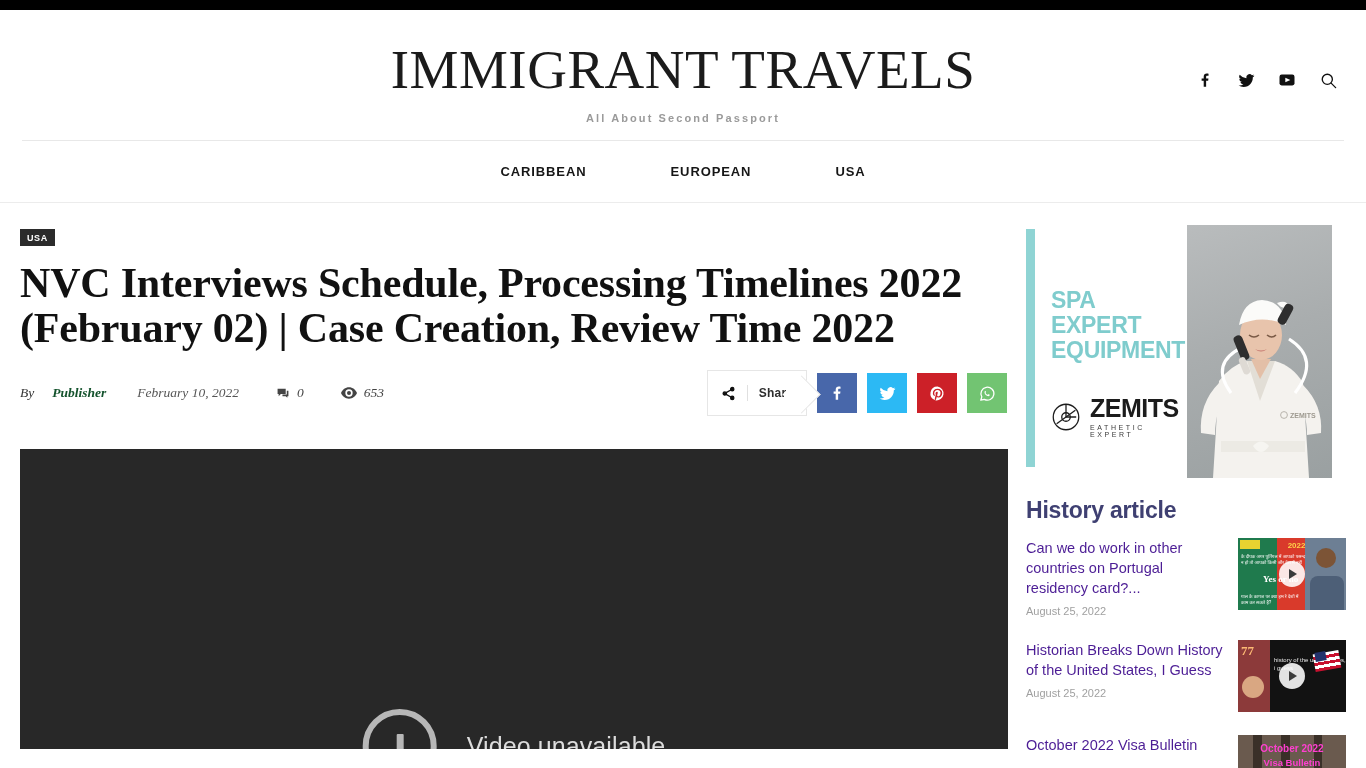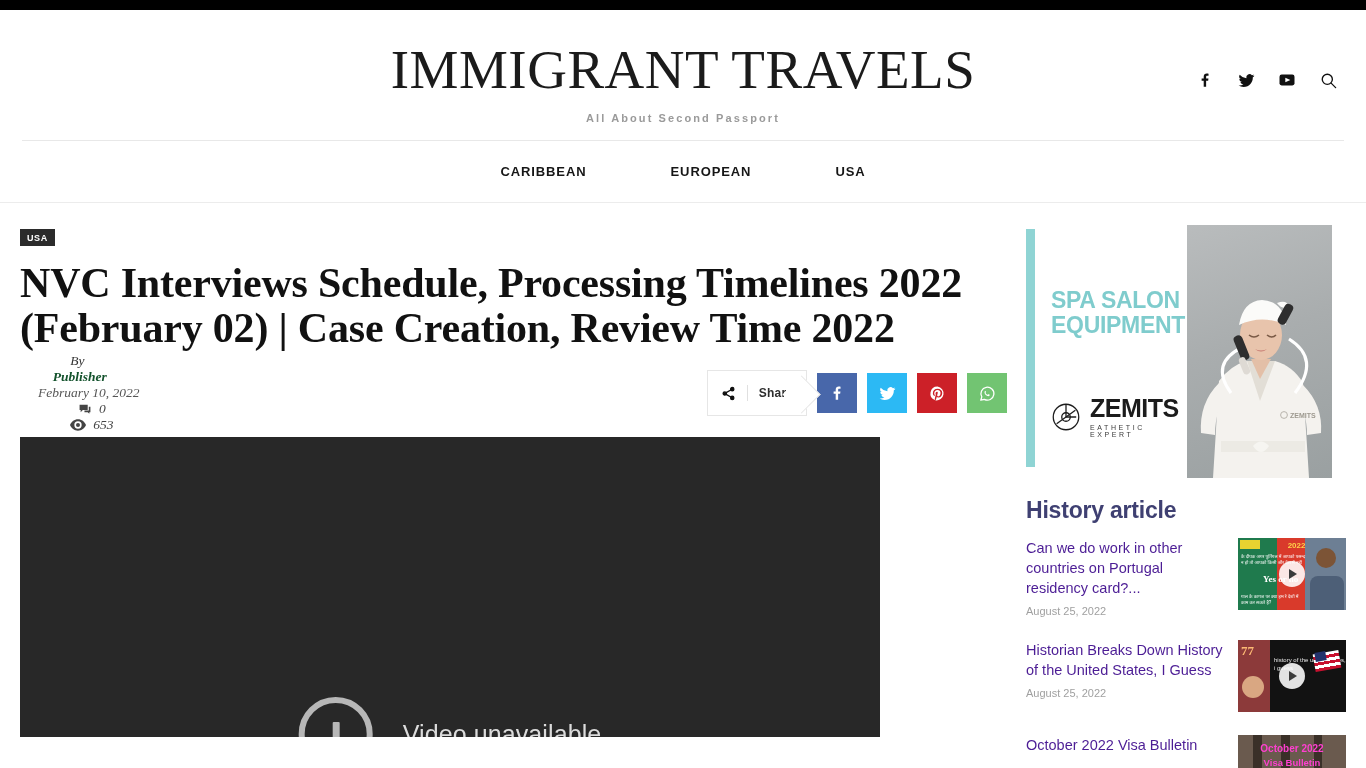--- a/index.html
+++ b/index.html
@@ -131,22 +131,21 @@
     height: 40px;
     position: relative;
   }
   .meta-left {
     display: flex;
     align-items: center;
     font-family: "Liberation Serif", serif;
     font-style: italic;
     font-size: 13.5px;
     color: #4a4a4a;
-    gap: 0;
-    flex-direction: column;
+    gap: 13px;
   }
   .meta-by { color: #333; margin-right: 5px; }
   .meta-author { font-weight: bold; color: #14532d; cursor: pointer; }
   .meta-date { margin-left: 18px; color: #555; }
   .meta-stat {
     margin-left: 24px;
     display: flex;
     align-items: center;
     gap: 7px;
     color: #444;
@@ -199,22 +198,22 @@
     cursor: pointer;
   }
   .sq svg { display: block; }
   .sq-fb { background: #4867aa; }
   .sq-tw { background: #2cb9f4; }
   .sq-pi { background: #cc2028; }
   .sq-wa { background: #72c472; }
 
   
   .video-box {
-    margin-top: 24px;
-    width: 860px;
+    margin-top: 36px;
+    width: 988px;
     height: 300px;
     background: #282828;
     position: relative;
     overflow: hidden;
     cursor: pointer;
   }
   .video-center {
     position: absolute;
     left: 50%;
     top: 260px;
@@ -518,21 +517,21 @@
     </div>
 
   </main>
 
   <aside class="sidebar-col">
 
     <div class="ad-box">
       <div class="ad-accent"></div>
       <div class="ad-left">
         <div class="ad-headline">
-          <div>SPA SALON</div>
+          <div>SPA EXPERT</div>
           <div>EQUIPMENT</div>
         </div>
         <div class="ad-logo">
           <span class="ad-logo-mark">
             <svg width="34" height="34" viewBox="0 0 40 40" fill="none" stroke="#1c1c1c" stroke-width="1.5">
               <circle cx="20" cy="20" r="15"></circle>
               <path d="M9 28 L31 12"></path>
               <path d="M20 5 L20 20 L32 20"></path>
               <circle cx="20" cy="20" r="5"></circle>
             </svg>

